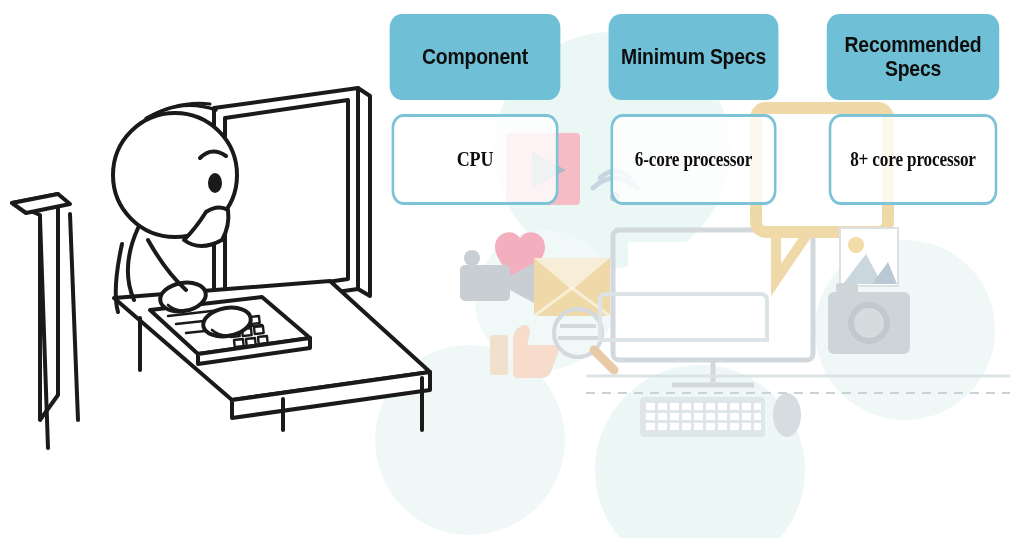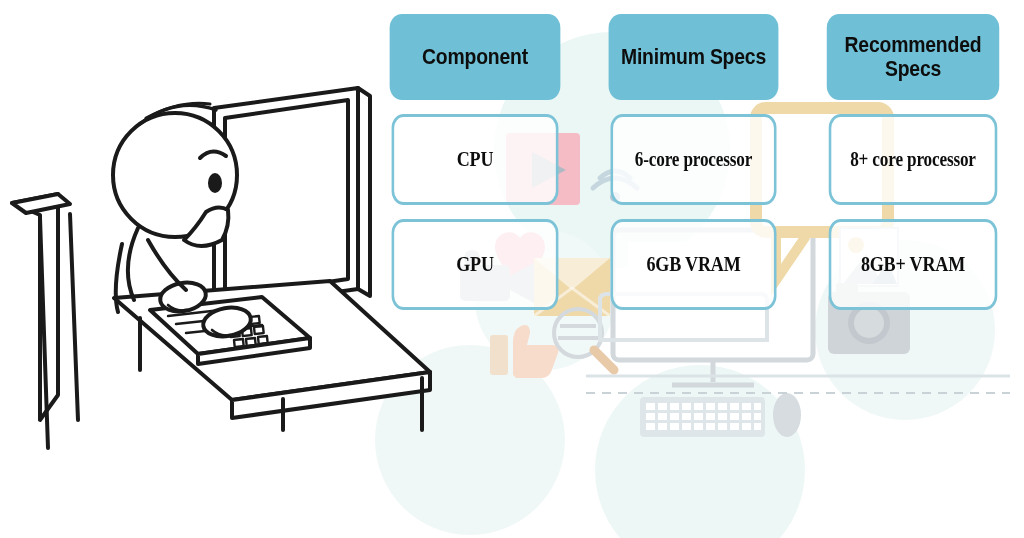--- a/index.html
+++ b/index.html
@@ -254,21 +254,16 @@
       <div class="cell head-cell col3 two-line">Recommended Specs</div>
     </div>
 
     <div class="row body-row">
       <div class="cell body-cell col1">CPU</div>
       <div class="cell body-cell col2 small">6-core processor</div>
       <div class="cell body-cell col3 small">8+ core processor</div>
     </div>
 
 
-    <div class="row body-row">
-      <div class="cell body-cell col1">GPU</div>
-      <div class="cell body-cell col2">6GB VRAM</div>
-      <div class="cell body-cell col3">8GB+ VRAM</div>
-    </div>
 
 
   </div>
 </div>
 
 </body></html>

